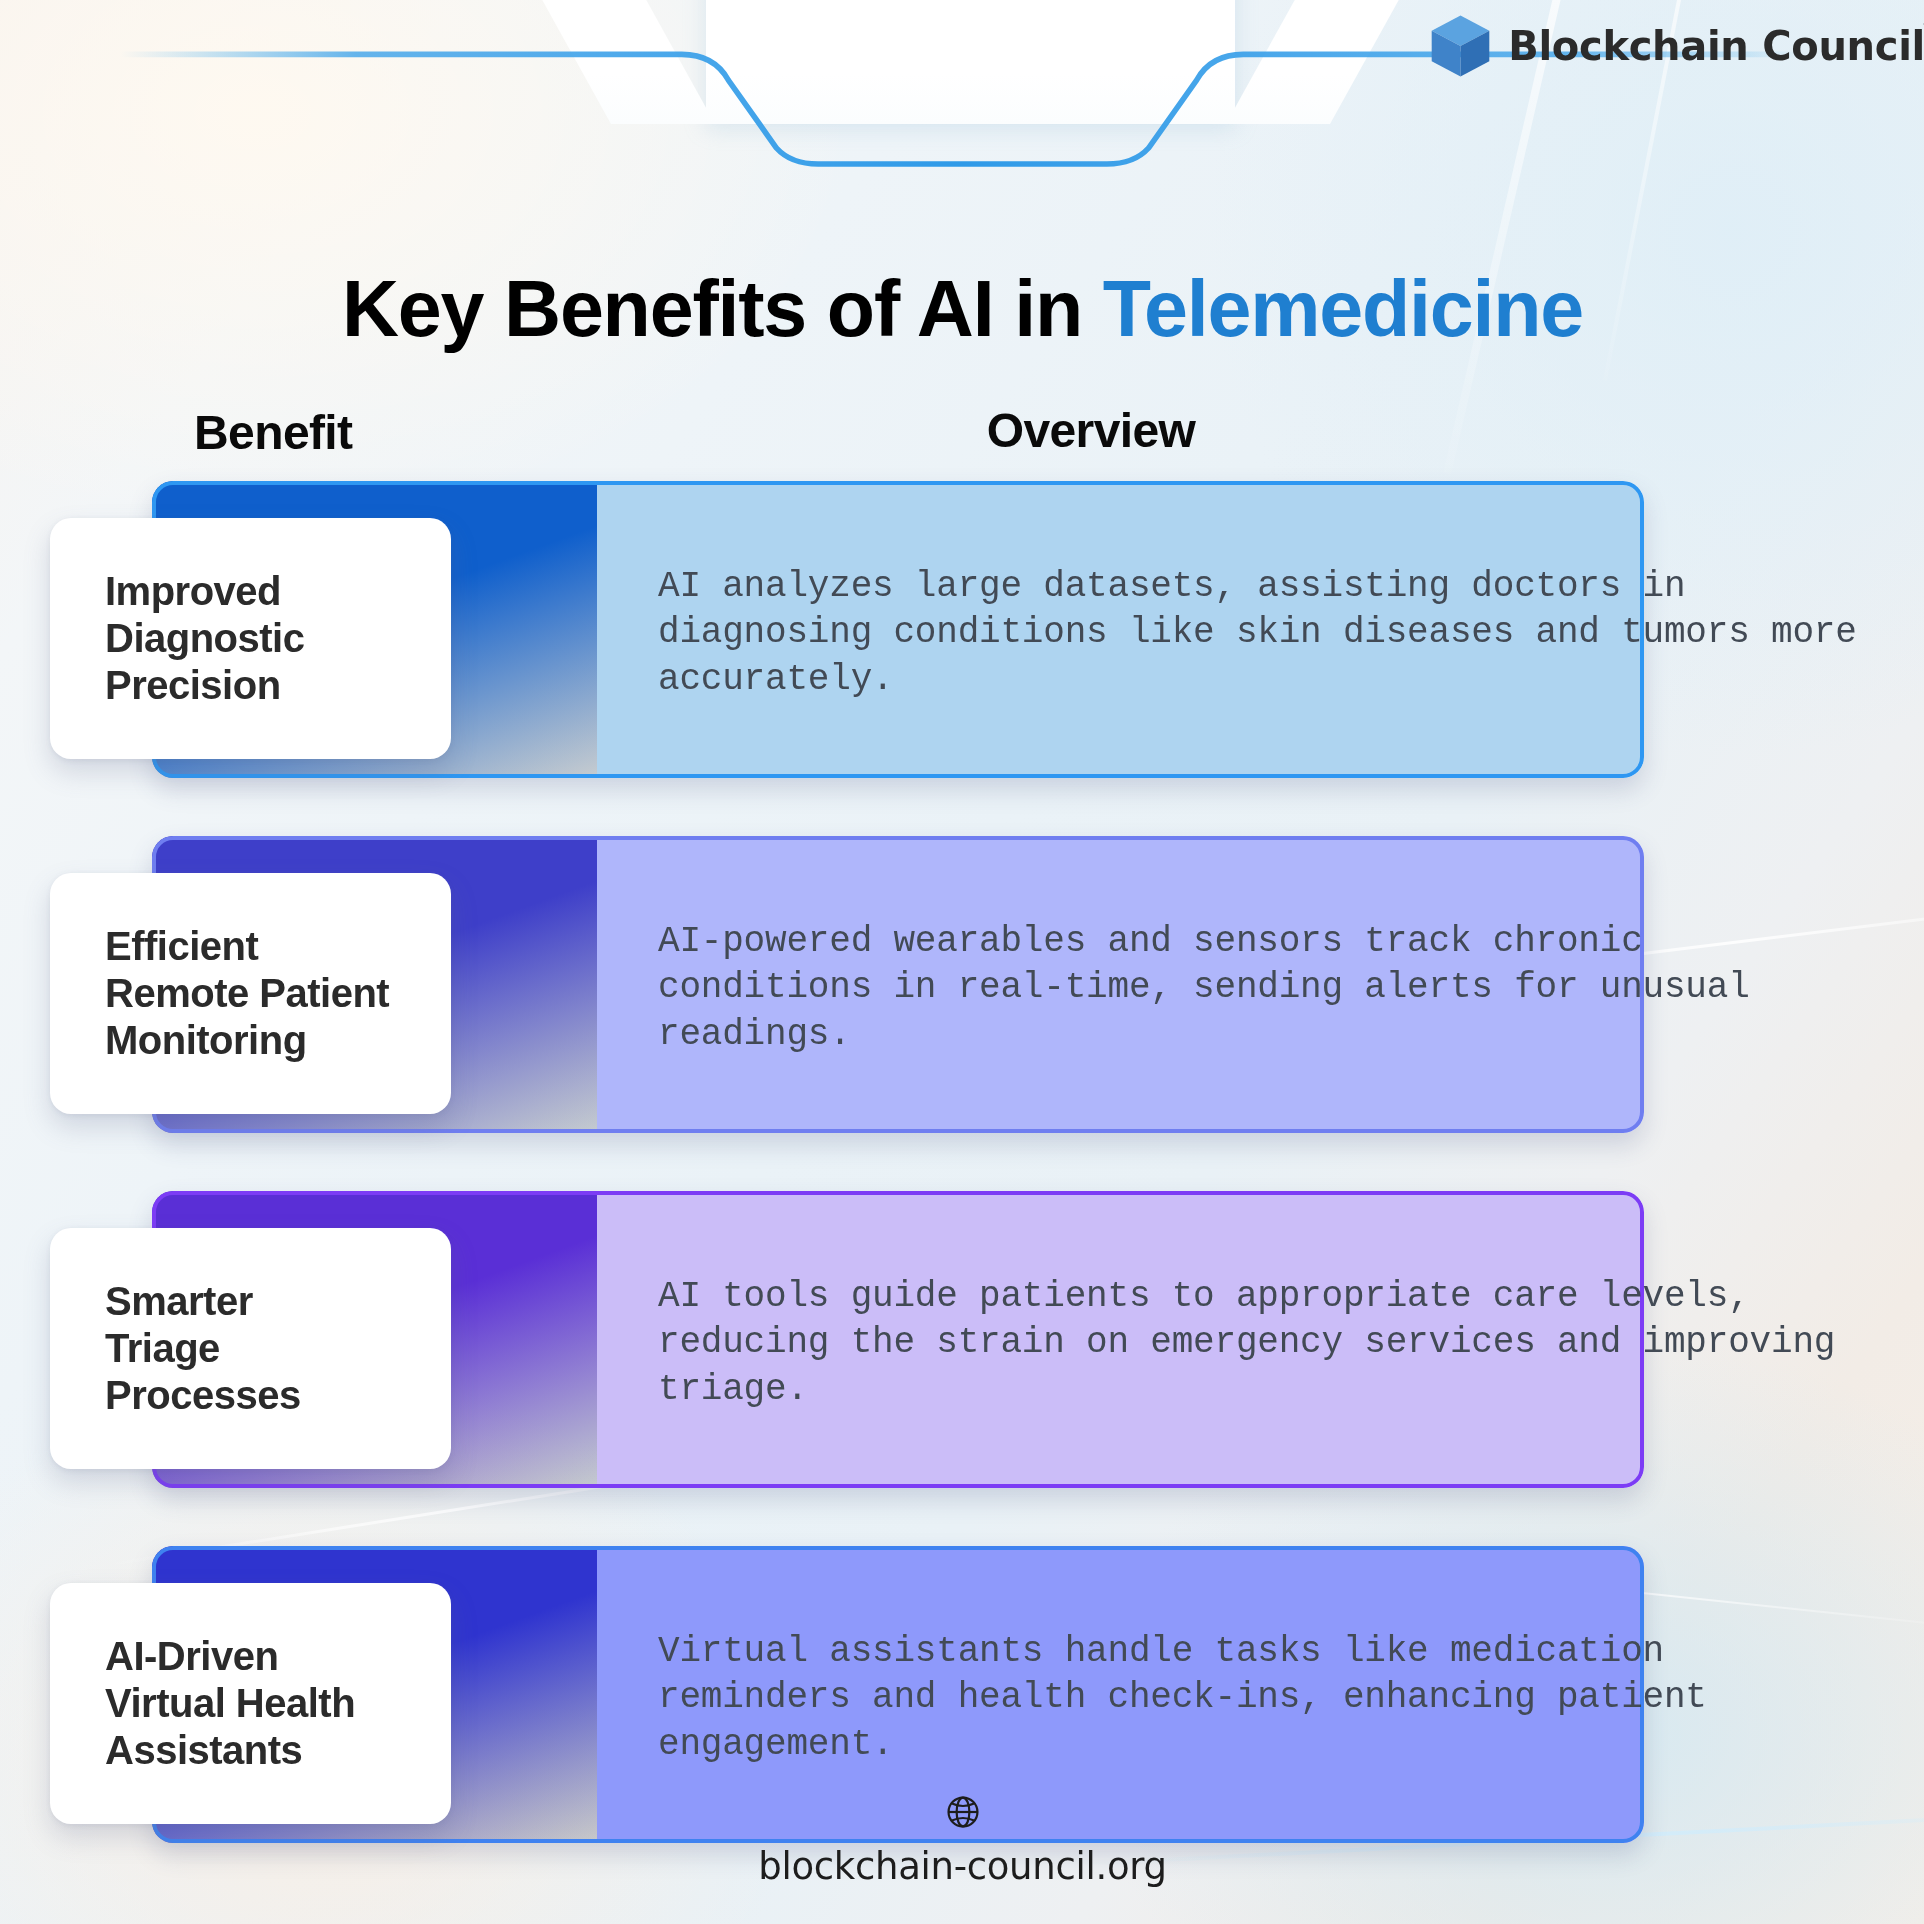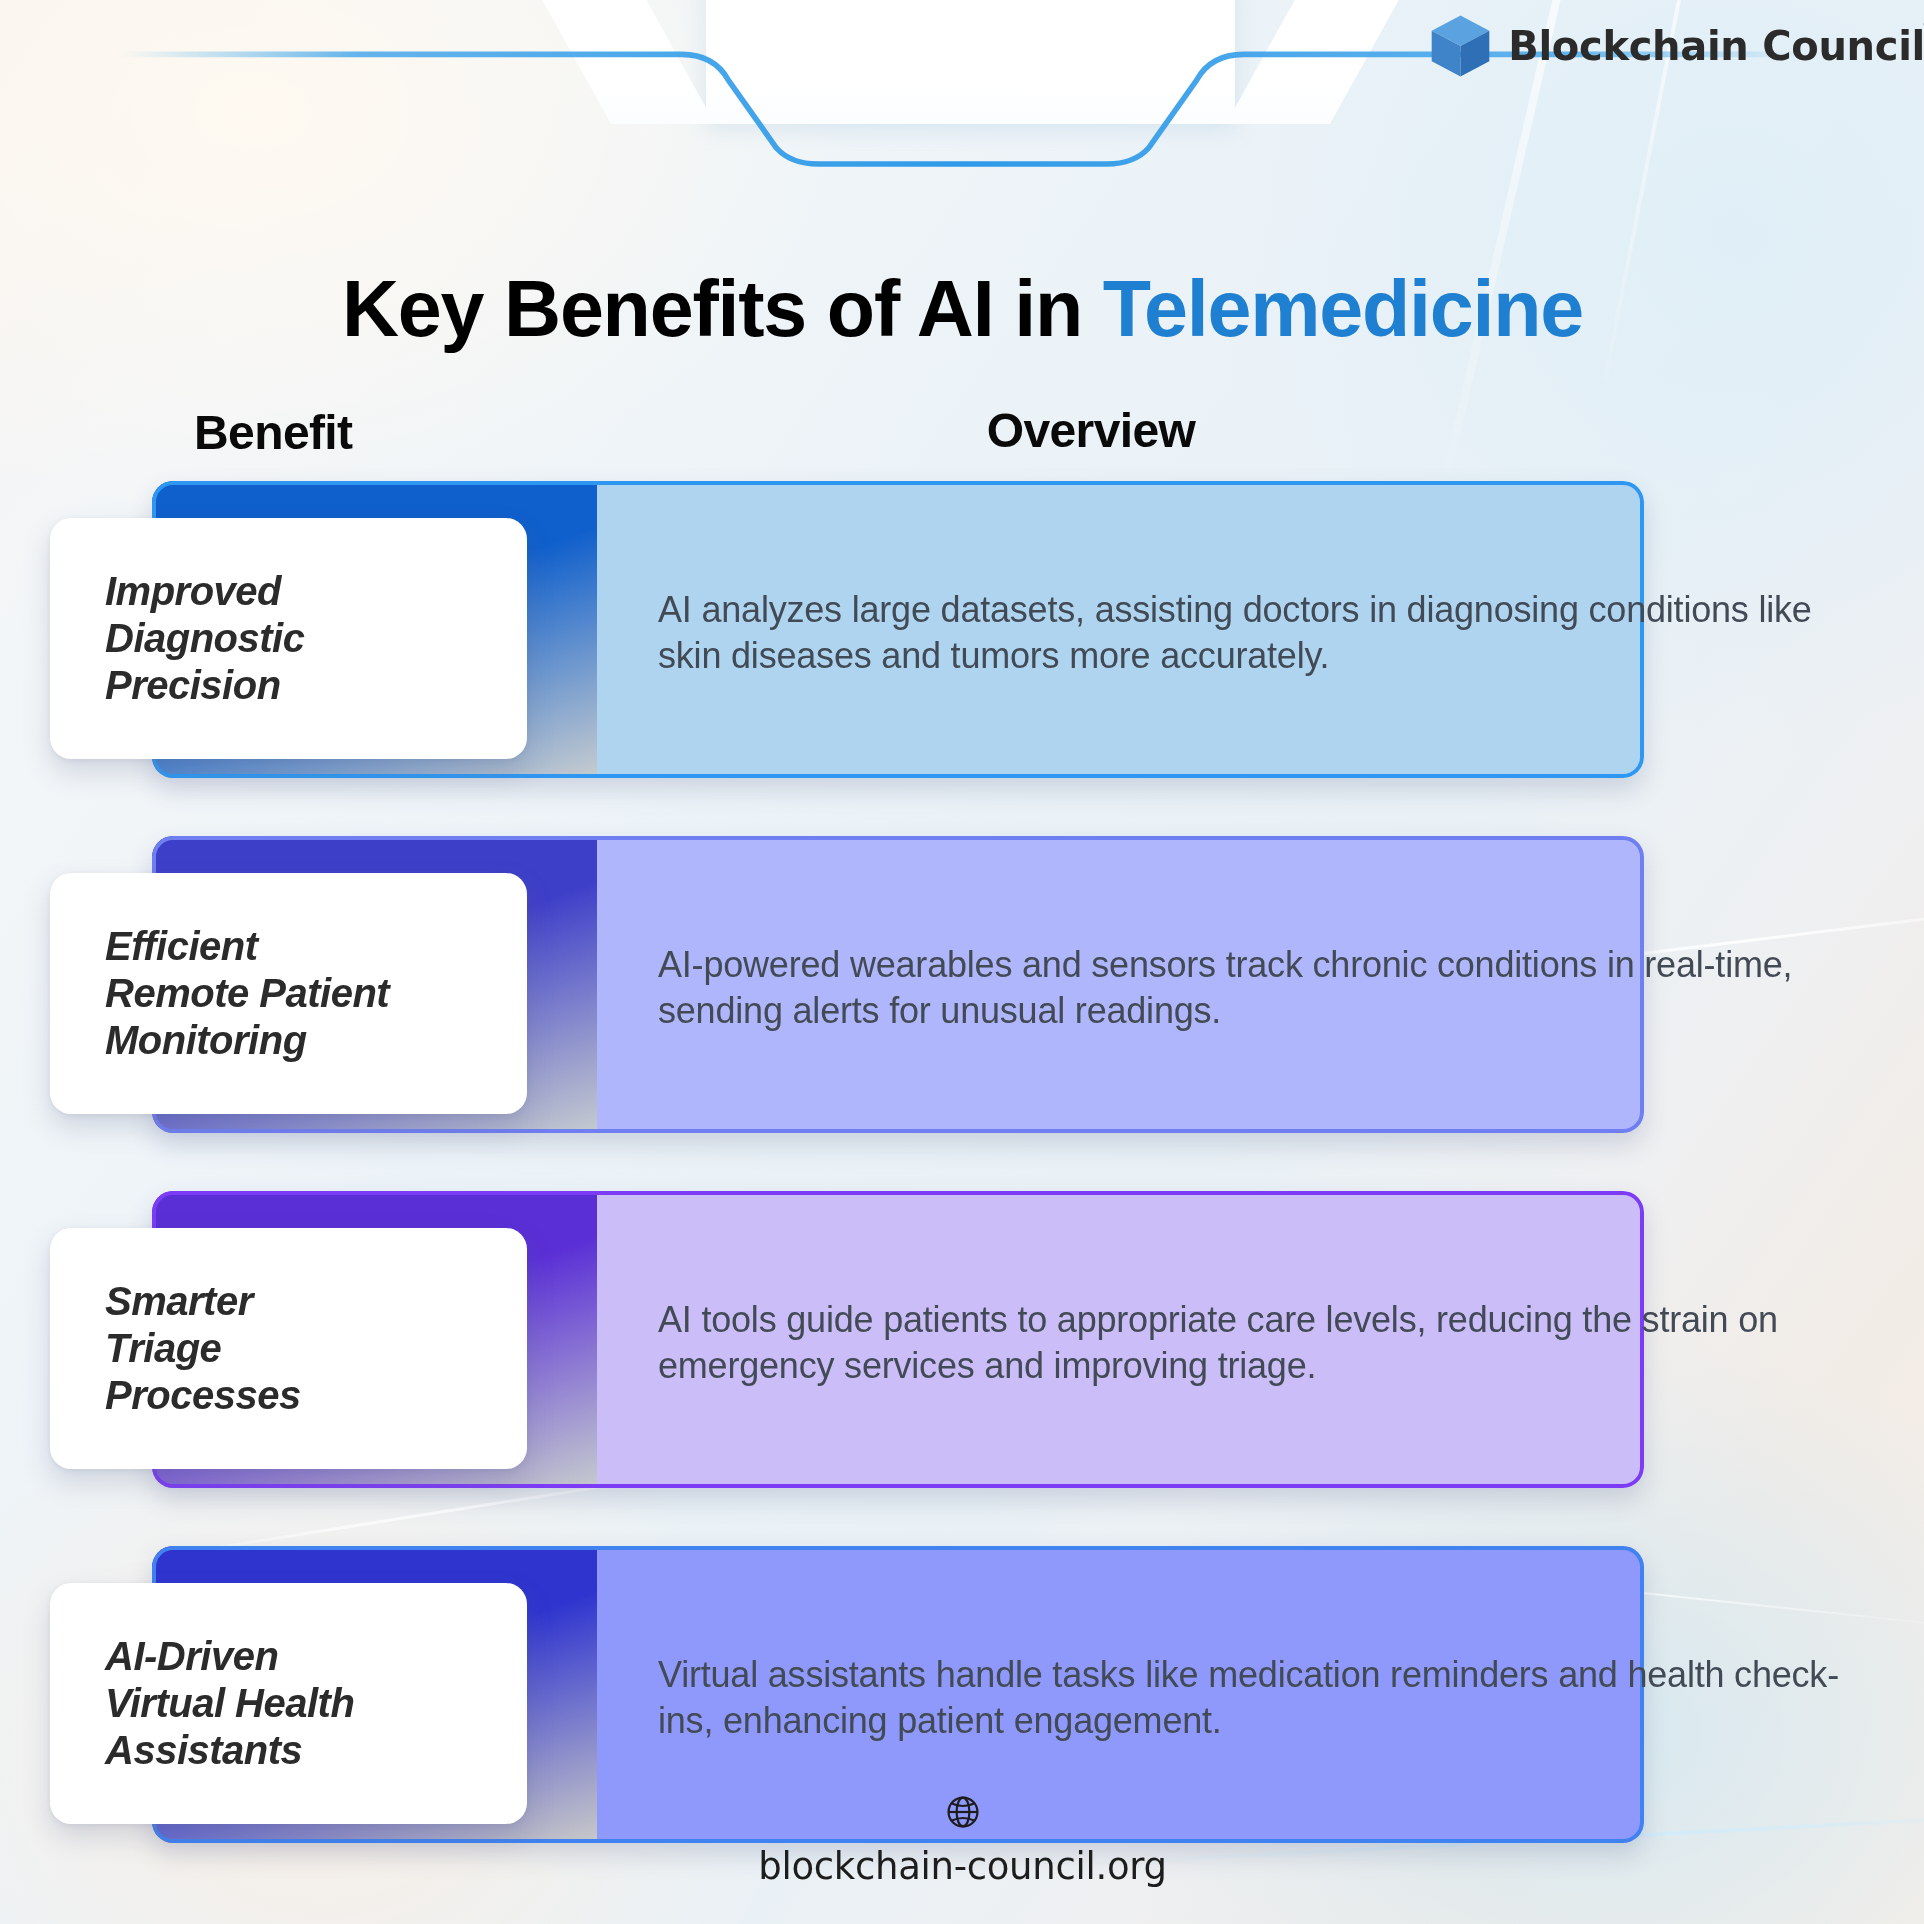--- a/index.html
+++ b/index.html
@@ -190,37 +190,36 @@
   
   .overview {
     position: absolute;
     left: 658px;
     top: 50%;
     transform: translateY(-50%);
     width: 1203px;
     font-size: 36px;
     line-height: 1.30;
     color: #424a55;
-    font-family: Liberation Sans, sans-serif;
+    font-family: Liberation Mono, monospace;
     letter-spacing: -0.2px;
   }
 
   
   .benefit-card {
     position: absolute;
     left: 50px; top: 37px;
-    width: 477px;
+    width: 401px;
     height: 241px;
     background: #ffffff;
     border-radius: 21px;
     box-shadow: 0 13px 27px rgba(95,105,140,0.22), 0 1.6px 4.8px rgba(95,105,140,0.10);
     display: flex;
     align-items: center;
     z-index: 3;
-    font-style: italic;
   }
   .benefit-text {
     padding-left: 55px;
     padding-right: 21px;
     font-size: 40px;
     line-height: 1.18;
     font-weight: 700;
     color: #2b2b2b;
     letter-spacing: -0.5px;
     white-space: pre-line;

